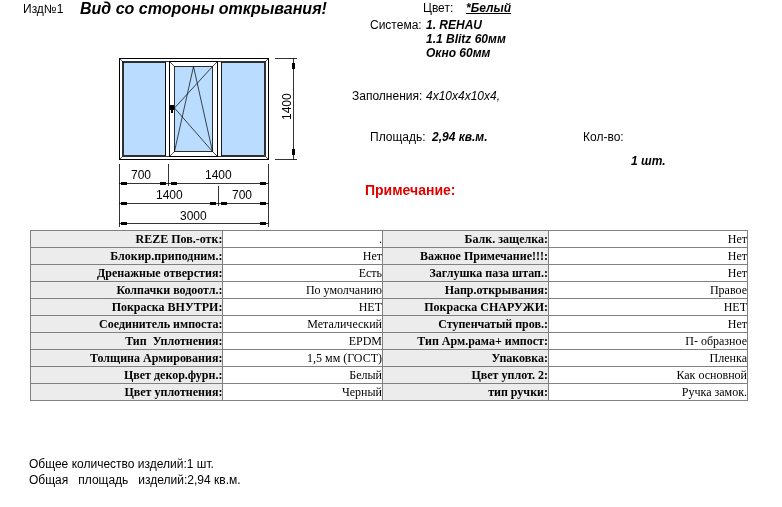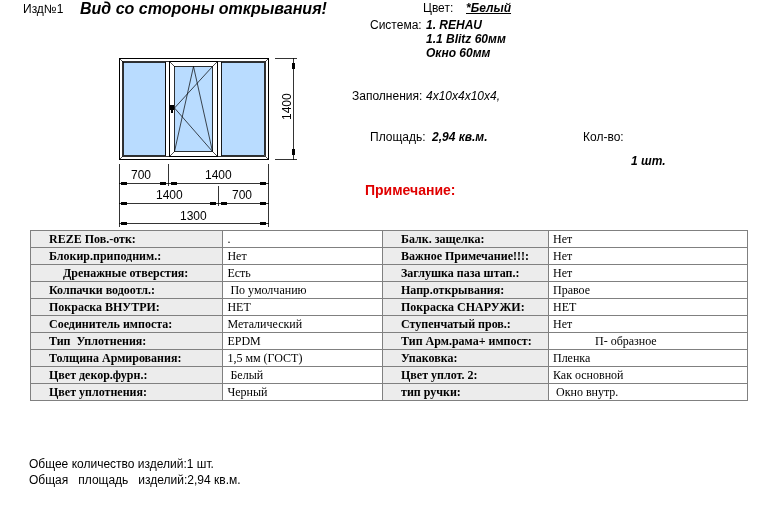--- a/index.html
+++ b/index.html
@@ -7,21 +7,21 @@
     .abs { position:absolute; white-space:nowrap; }
     .item-no { left:23px; top:2px; font-size:12px; }
     .view-title { left:80px; top:0px; font-size:16px; font-weight:bold; font-style:italic; }
     .lbl { font-size:12px; }
     .bi { font-weight:bold; font-style:italic; font-size:12px; }
     .it { font-style:italic; font-size:12px; }
     .color-val { text-decoration:underline; }
     .note { left:365px; top:182px; font-size:14px; font-weight:bold; color:#e00000; }
     svg.drawing { position:absolute; left:0; top:0; }
     .dimtxt { font-family:"Liberation Sans", sans-serif; font-size:12px; }
-    table.props { position:absolute; left:30px; top:230px; width:718px; border-collapse:collapse; font-family:"Liberation Serif", serif; font-size:12px; }
+    table.props { position:absolute; left:30px; top:230px; width:718px; border-collapse:collapse; font-family:"Liberation Serif", serif; font-size:12px;text-align:right; }
     table.props td { border:1px solid #808080; height:16px; padding:0 0 0 4px; line-height:16px; }
     table.props td.k { background:#ececec; font-weight:bold; }
     table.props td.k1 { width:170px; padding-left:18px; }
     table.props td.v1 { width:178px; }
     table.props td.k2 { width:152px; padding-left:18px; }
     table.props td.v2 { width:180px; }
     .totals { left:29px; font-size:12px; }
   </style>
 </head>
 <body>
@@ -114,21 +114,21 @@
 
     <line x1="119" y1="223.5" x2="269" y2="223.5" stroke="#000" stroke-width="0.8"></line>
     <rect x="121" y="222" width="6" height="3" fill="#000"></rect>
       <rect x="260" y="222" width="6" height="3" fill="#000"></rect>
   </g>
 </svg>
 <div class="abs dimtxt" style="left:131px;top:168px;">700</div>
 <div class="abs dimtxt" style="left:205px;top:168px;">1400</div>
 <div class="abs dimtxt" style="left:156px;top:188px;">1400</div>
 <div class="abs dimtxt" style="left:232px;top:188px;">700</div>
-<div class="abs dimtxt" style="left:180px;top:209px;">1300</div>
+<div class="abs dimtxt" style="left:180px;top:209px;">3000</div>
 
 <table class="props">
   <tbody id="props-body">
       <tr>
         <td class="k k1" style="white-space: pre;">REZE Пов.-отк:</td>
         <td class="v1" style="white-space: pre;">.</td>
         <td class="k k2" style="white-space: pre;">Балк. защелка:</td>
         <td class="v2" style="white-space: pre;">Нет</td>
       </tr>
       <tr>
@@ -176,19 +176,19 @@
       <tr>
         <td class="k k1" style="white-space: pre;">Цвет декор.фурн.:</td>
         <td class="v1" style="white-space: pre;"> Белый</td>
         <td class="k k2" style="white-space: pre;">Цвет уплот. 2:</td>
         <td class="v2" style="white-space: pre;">Как основной</td>
       </tr>
       <tr>
         <td class="k k1" style="white-space: pre;">Цвет уплотнения:</td>
         <td class="v1" style="white-space: pre;">Черный</td>
         <td class="k k2" style="white-space: pre;">тип ручки:</td>
-        <td class="v2" style="white-space: pre;"> Окно внутр.</td>
+        <td class="v2" style="white-space: pre;"> Ручка замок.</td>
       </tr>
     </tbody>
 </table>
 
 <div class="abs totals" style="top:457px;">Общее количество изделий:1 шт.</div>
 <div class="abs totals" style="top:473px;white-space:pre;">Общая   площадь   изделий:2,94 кв.м.</div>
 
 </body></html>

